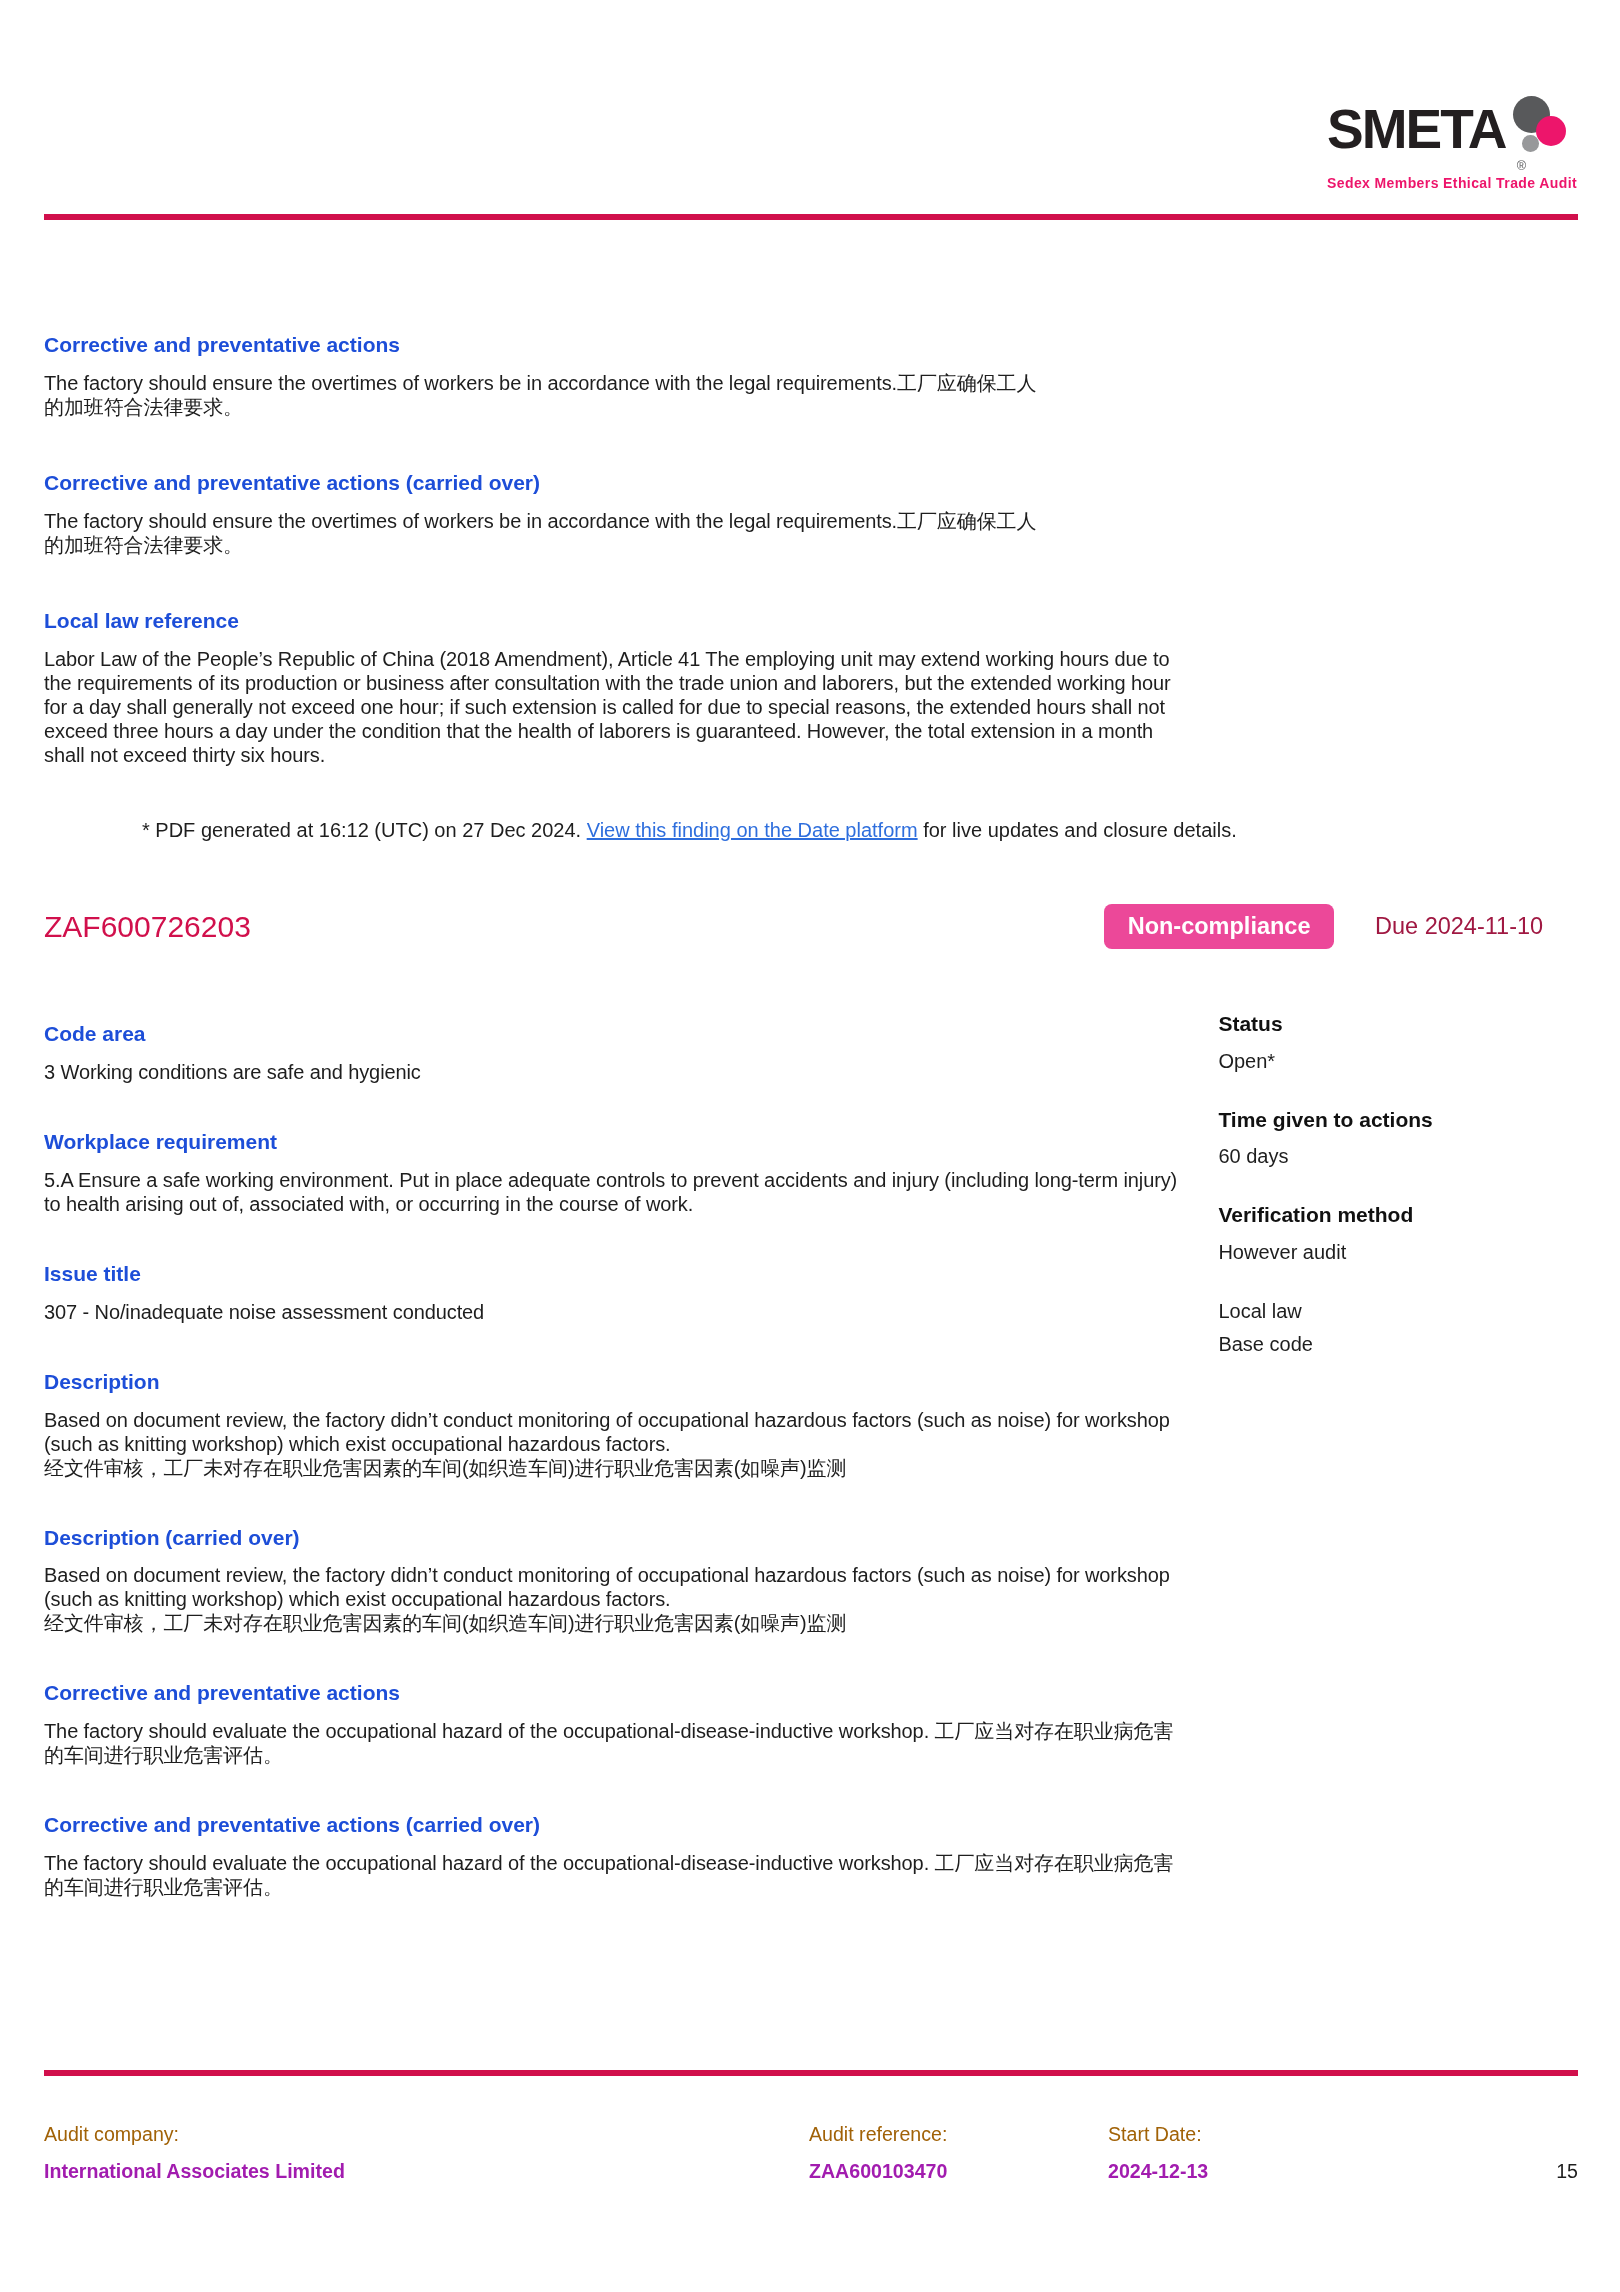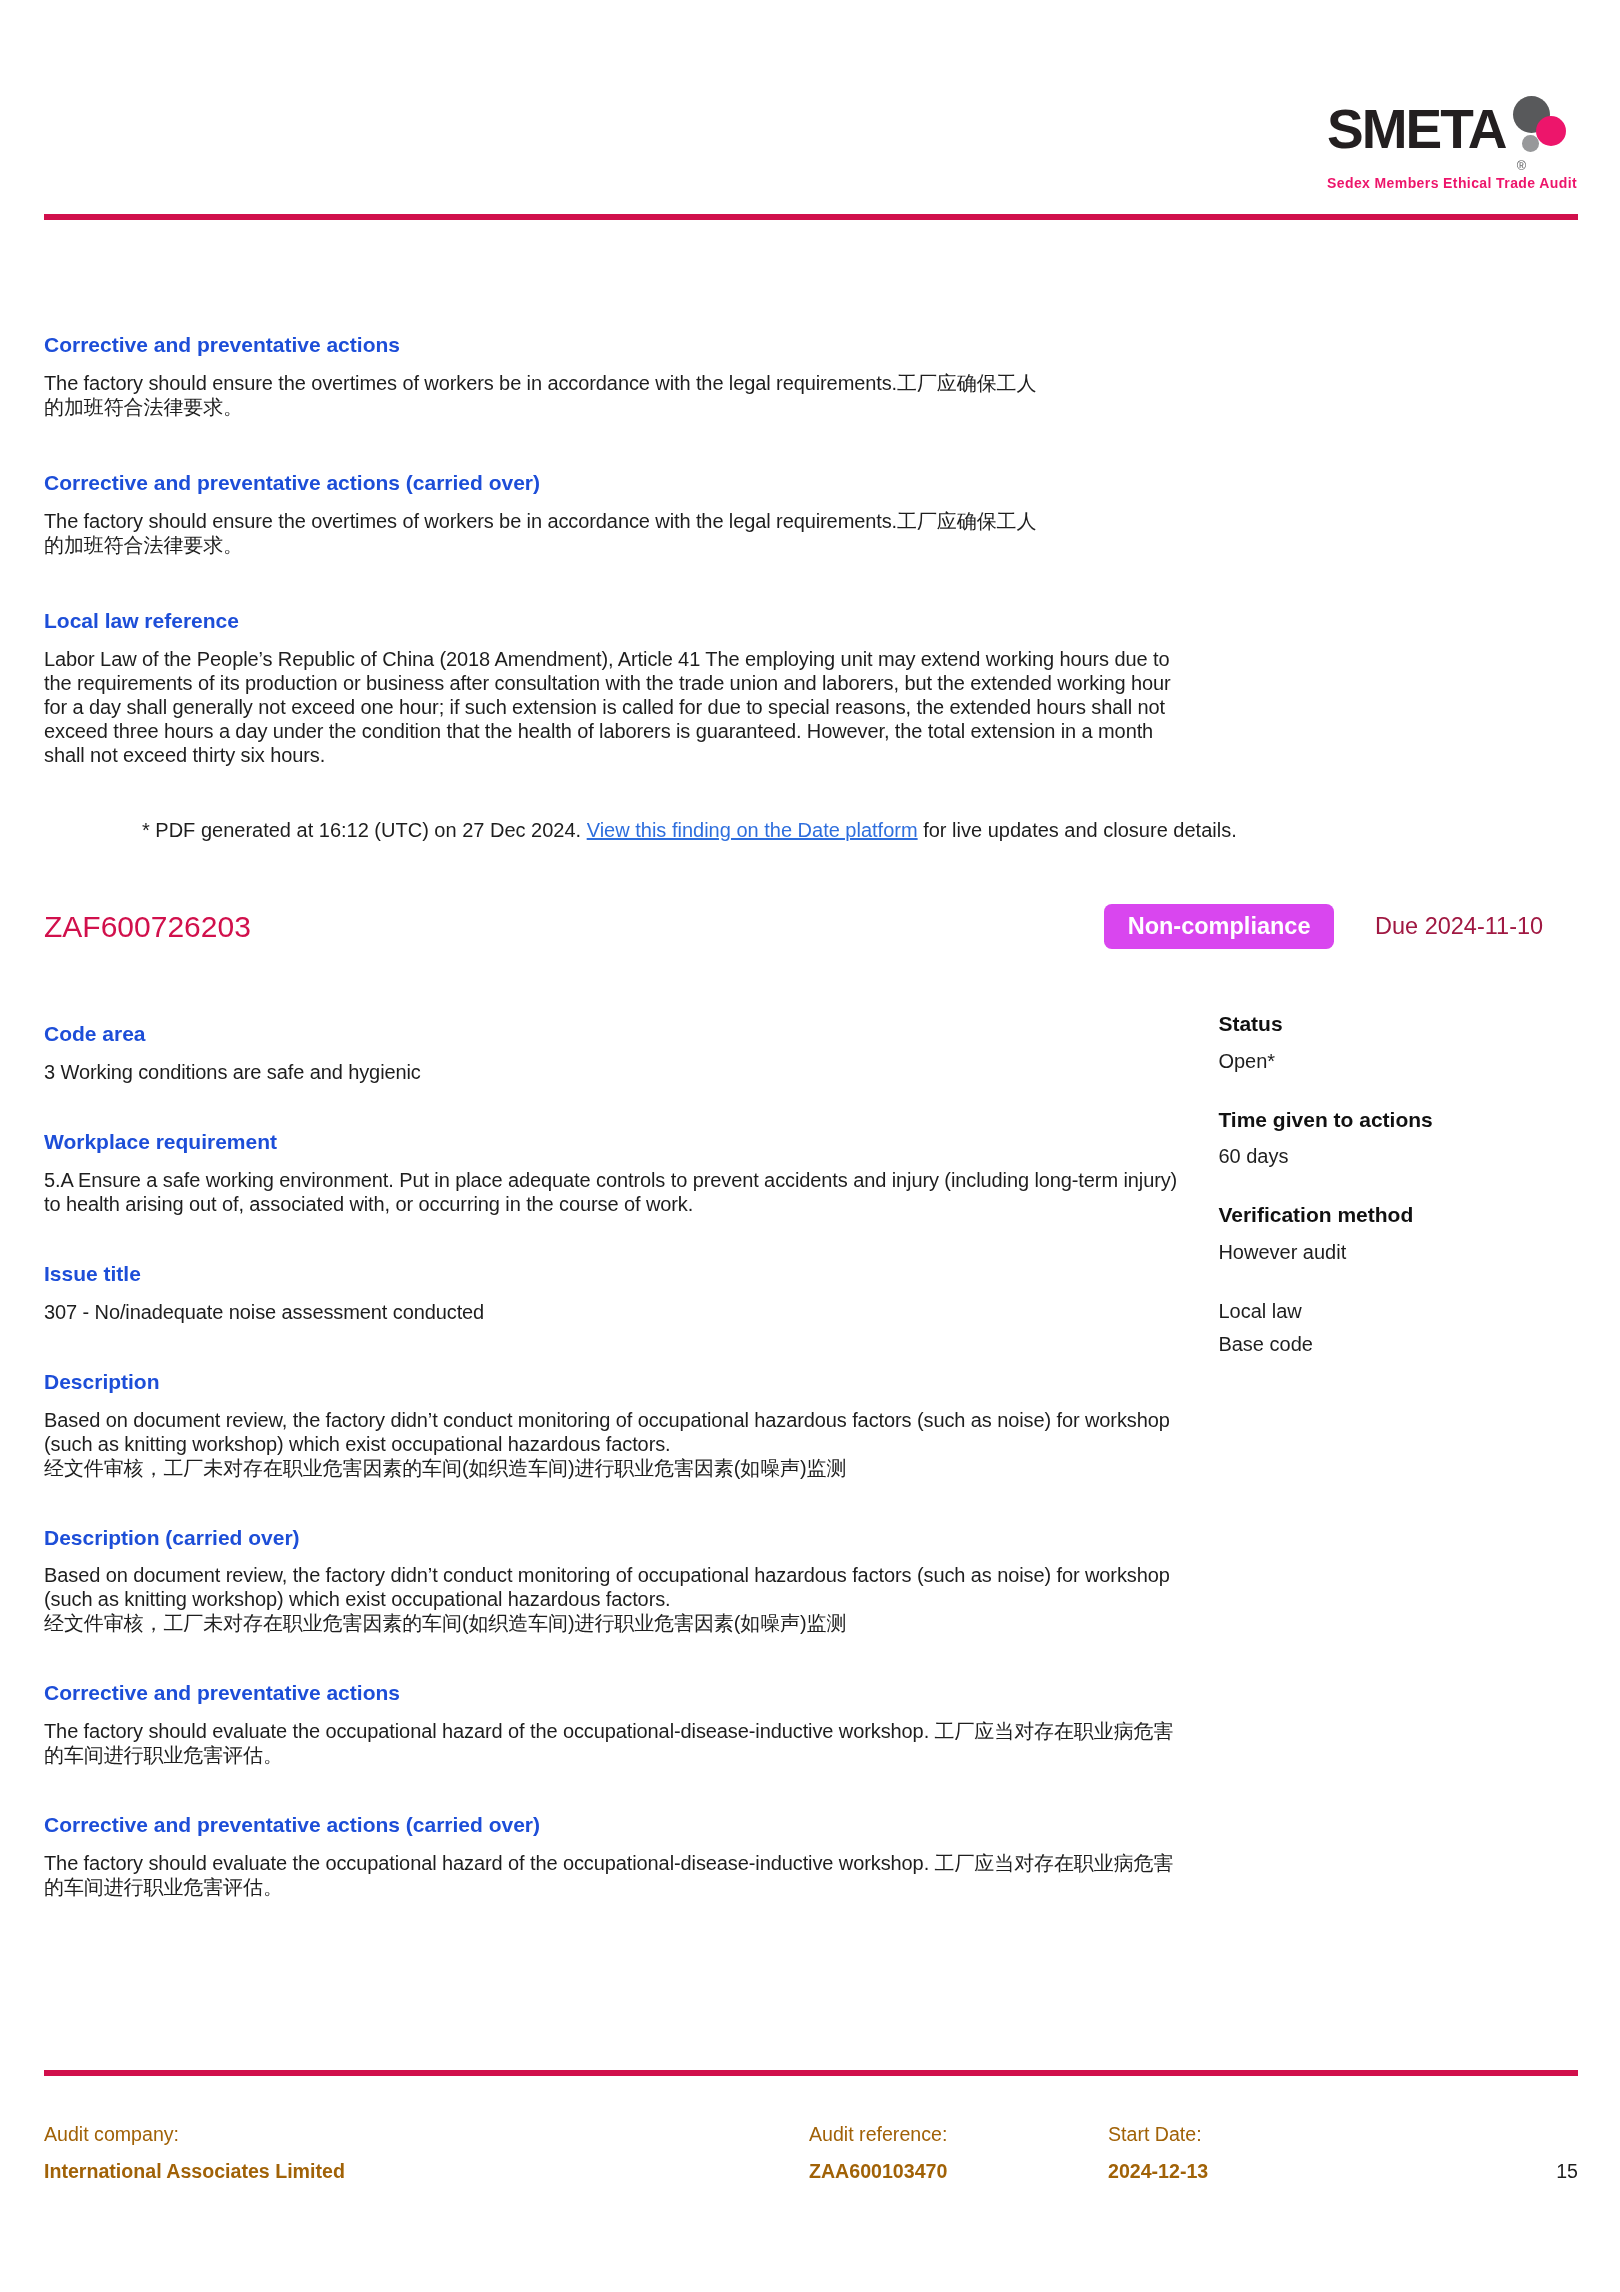--- a/index.html
+++ b/index.html
@@ -123,21 +123,21 @@
     align-items: center;
     height: 49px;
   }
   .finding-id {
     font-size: 30px;
     color: #d1104c;
     letter-spacing: 0;
     flex: 1 1 auto;
   }
   .badge {
-    background: #d946ef;
+    background: #ec4899;
     color: #ffffff;
     font-size: 23.5px;
     font-weight: 700;
     padding: 8.8px 23.5px;
     border-radius: 7.8px;
     line-height: 1.2;
     white-space: nowrap;
   }
   .due-date {
     color: #a01842;
@@ -183,21 +183,21 @@
   .footer-col-reference { width: 299px; }
   .footer-col-date { flex: 1 1 auto; }
   .footer-label {
     font-size: 19.6px;
     color: #a16207;
     margin-bottom: 13.7px;
   }
   .footer-value {
     font-size: 19.6px;
     font-weight: 700;
-    color: #a16207;
+    color: #a21caf;
   }
   .page-number {
     align-self: flex-end;
     font-size: 19.6px;
     color: #1e1e1e;
   }
 </style>
 </head>
 <body>
 

